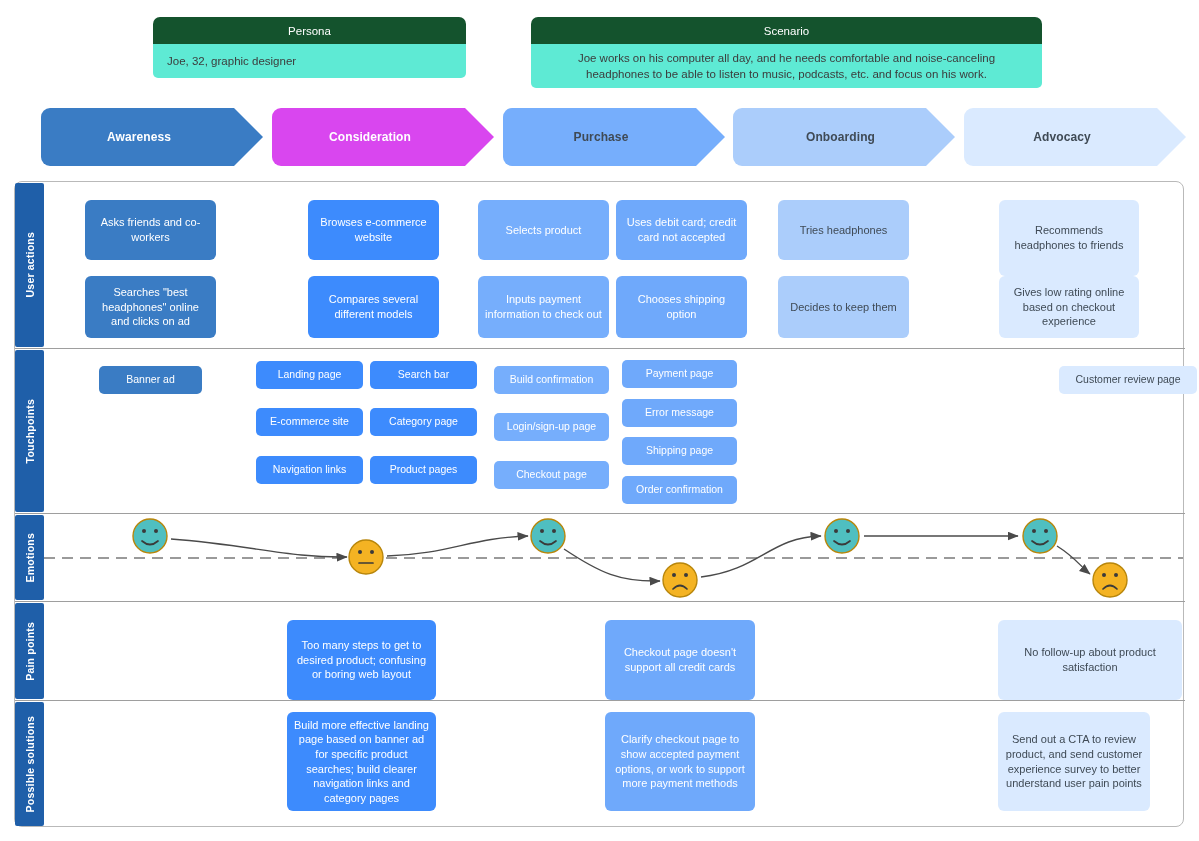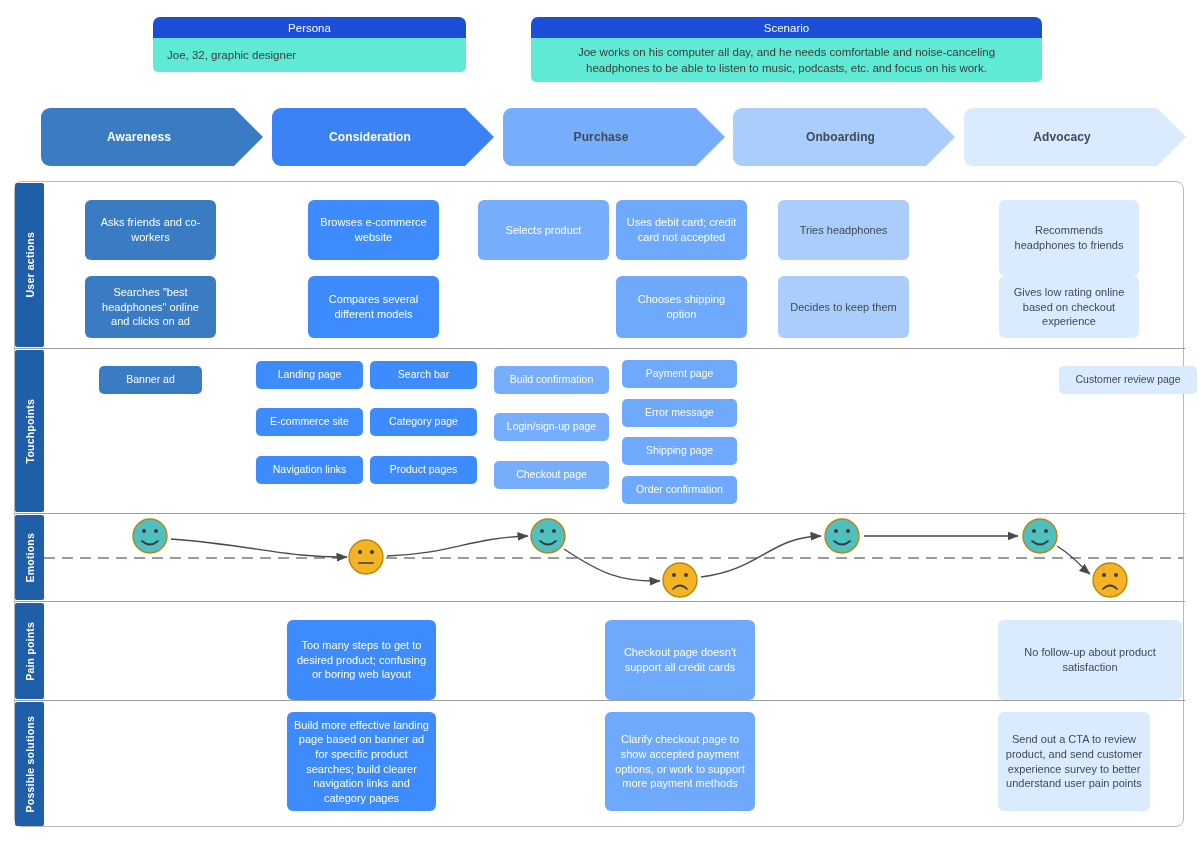--- a/index.html
+++ b/index.html
@@ -9,25 +9,25 @@
     font-family:"Liberation Sans", sans-serif;
     position:relative;
     overflow:hidden;
     -webkit-font-smoothing:antialiased;
   }
   .abs{position:absolute;}
 
   
   .meta-header{
     border-radius:7px 7px 0 0;
-    background:#1d4ed8;
+    background:#14532d;
     color:#ffffff;
     font-size:11.5px;
     display:flex;align-items:center;justify-content:center;
-    height:21px;
+    height:27px;
   }
   .meta-body{
     background:#5eead4;
     color:#3c3c3c;
     font-size:11.5px;
     line-height:1.42;
     display:flex;align-items:center;justify-content:center;
     text-align:center;
     border-radius:0 0 5px 5px;
     padding:0 14px;
@@ -106,21 +106,21 @@
 </div>
 
 <div class="abs" style="left:531px;top:17px;width:511px;border-radius:14px;">
   <div class="meta-header">Scenario</div>
   <div class="meta-body" style="height:44px;">Joe works on his computer all day, and he needs comfortable and noise-canceling headphones to be able to listen to music, podcasts, etc. and focus on his work.</div>
 </div>
 
 <div class="stage abs" style="left:41px;top:108px;width:222px;background:#3a7cc4;color:#ffffff;">
   <span>Awareness</span>
 </div>
-<div class="stage abs" style="left:272px;top:108px;width:222px;background:#3b82f6;color:#ffffff;">
+<div class="stage abs" style="left:272px;top:108px;width:222px;background:#d946ef;color:#ffffff;">
   <span>Consideration</span>
 </div>
 <div class="stage abs" style="left:503px;top:108px;width:222px;background:#76aefc;color:#3f4a55;">
   <span>Purchase</span>
 </div>
 <div class="stage abs" style="left:733px;top:108px;width:222px;background:#abcdfb;color:#3f4a55;padding-left:19px;">
   <span>Onboarding</span>
 </div>
 <div class="stage abs" style="left:964px;top:108px;width:222px;background:#daeaff;color:#3f4a55;">
   <span>Advocacy</span>
@@ -149,20 +149,21 @@
     <span>Possible solutions</span>
   </div>
 
   <div class="card c-awareness" style="left:70px;top:18px;width:131px;height:60px;">Asks friends and co-workers</div>
   <div class="card c-awareness" style="left:70px;top:94px;width:131px;height:62px;">Searches "best headphones" online and clicks on ad</div>
 
   <div class="card c-consideration" style="left:293px;top:18px;width:131px;height:60px;">Browses e-commerce website</div>
   <div class="card c-consideration" style="left:293px;top:94px;width:131px;height:62px;">Compares several different models</div>
 
   <div class="card c-purchase" style="left:463px;top:18px;width:131px;height:60px;">Selects product</div>
+  <div class="card c-purchase" style="left:463px;top:94px;width:131px;height:62px;">Inputs payment information to check out</div>
 
   <div class="card c-purchase" style="left:601px;top:18px;width:131px;height:60px;background:#6fa9fb;">Uses debit card; credit card not accepted</div>
   <div class="card c-purchase" style="left:601px;top:94px;width:131px;height:62px;background:#6fa9fb;">Chooses shipping option</div>
 
   <div class="card c-onboarding" style="left:763px;top:18px;width:131px;height:60px;">Tries headphones</div>
   <div class="card c-onboarding" style="left:763px;top:94px;width:131px;height:62px;">Decides to keep them</div>
 
   <div class="card c-advocacy" style="left:984px;top:18px;width:140px;height:76px;">Recommends headphones to friends</div>
   <div class="card c-advocacy" style="left:984px;top:94px;width:140px;height:62px;">Gives low rating online based on checkout experience</div>
 

